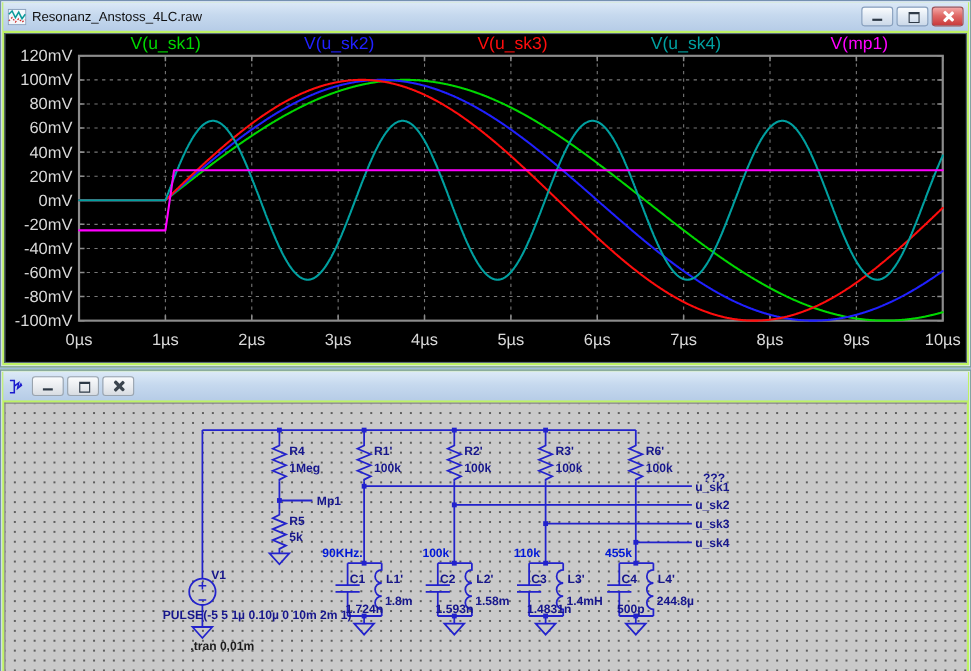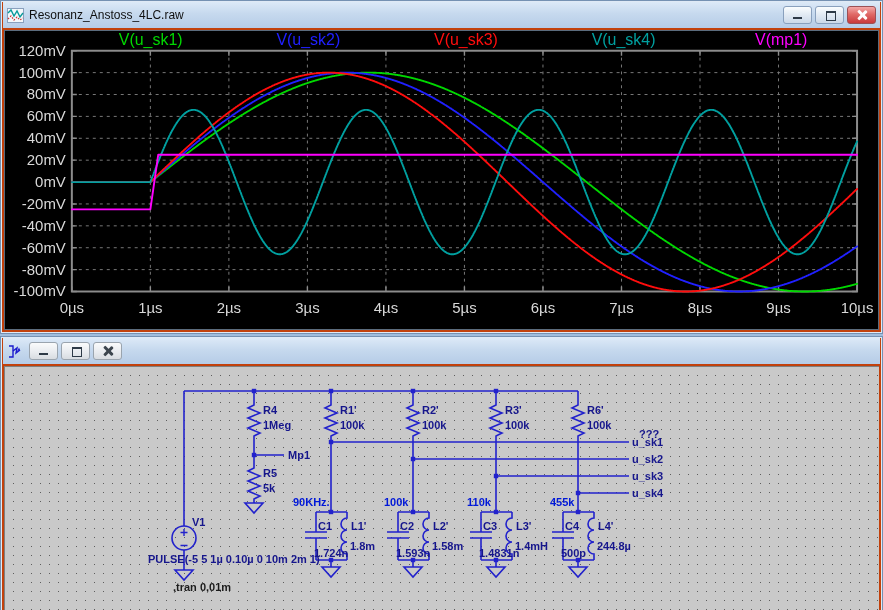--- a/index.html
+++ b/index.html
@@ -2,21 +2,21 @@
 <html><head>
 <meta charset="utf-8">
 <style>
   html,body{margin:0;padding:0;}
   body{
     width:883px;height:610px;overflow:hidden;position:relative;
     background:#a0bcdc;font-family:"Liberation Sans",sans-serif;
     -webkit-font-smoothing:antialiased;
   }
   .mdi-window{
-    position:absolute;background:#c2410c;border:1px solid #7591b2;
+    position:absolute;background:#bef264;border:1px solid #7591b2;
     box-shadow:inset 0 0 0 1px #dfe9f5;box-sizing:border-box;
   }
   .titlebar{
     height:26px;margin:1px 2px 0 2px;display:flex;align-items:center;
     background:linear-gradient(180deg,#dcE9f7 0%,#c6d9ee 45%,#b6cce7 100%);
     padding:0 4px;gap:5px;
   }
   .titlebar .wicon{width:17px;height:15px;flex:0 0 auto;}
   .titlebar .wtitle{font-size:12px;color:#101010;flex:1 1 auto;white-space:nowrap;overflow:hidden;}
   .winbtns{display:flex;gap:3px;flex:0 0 auto;}

